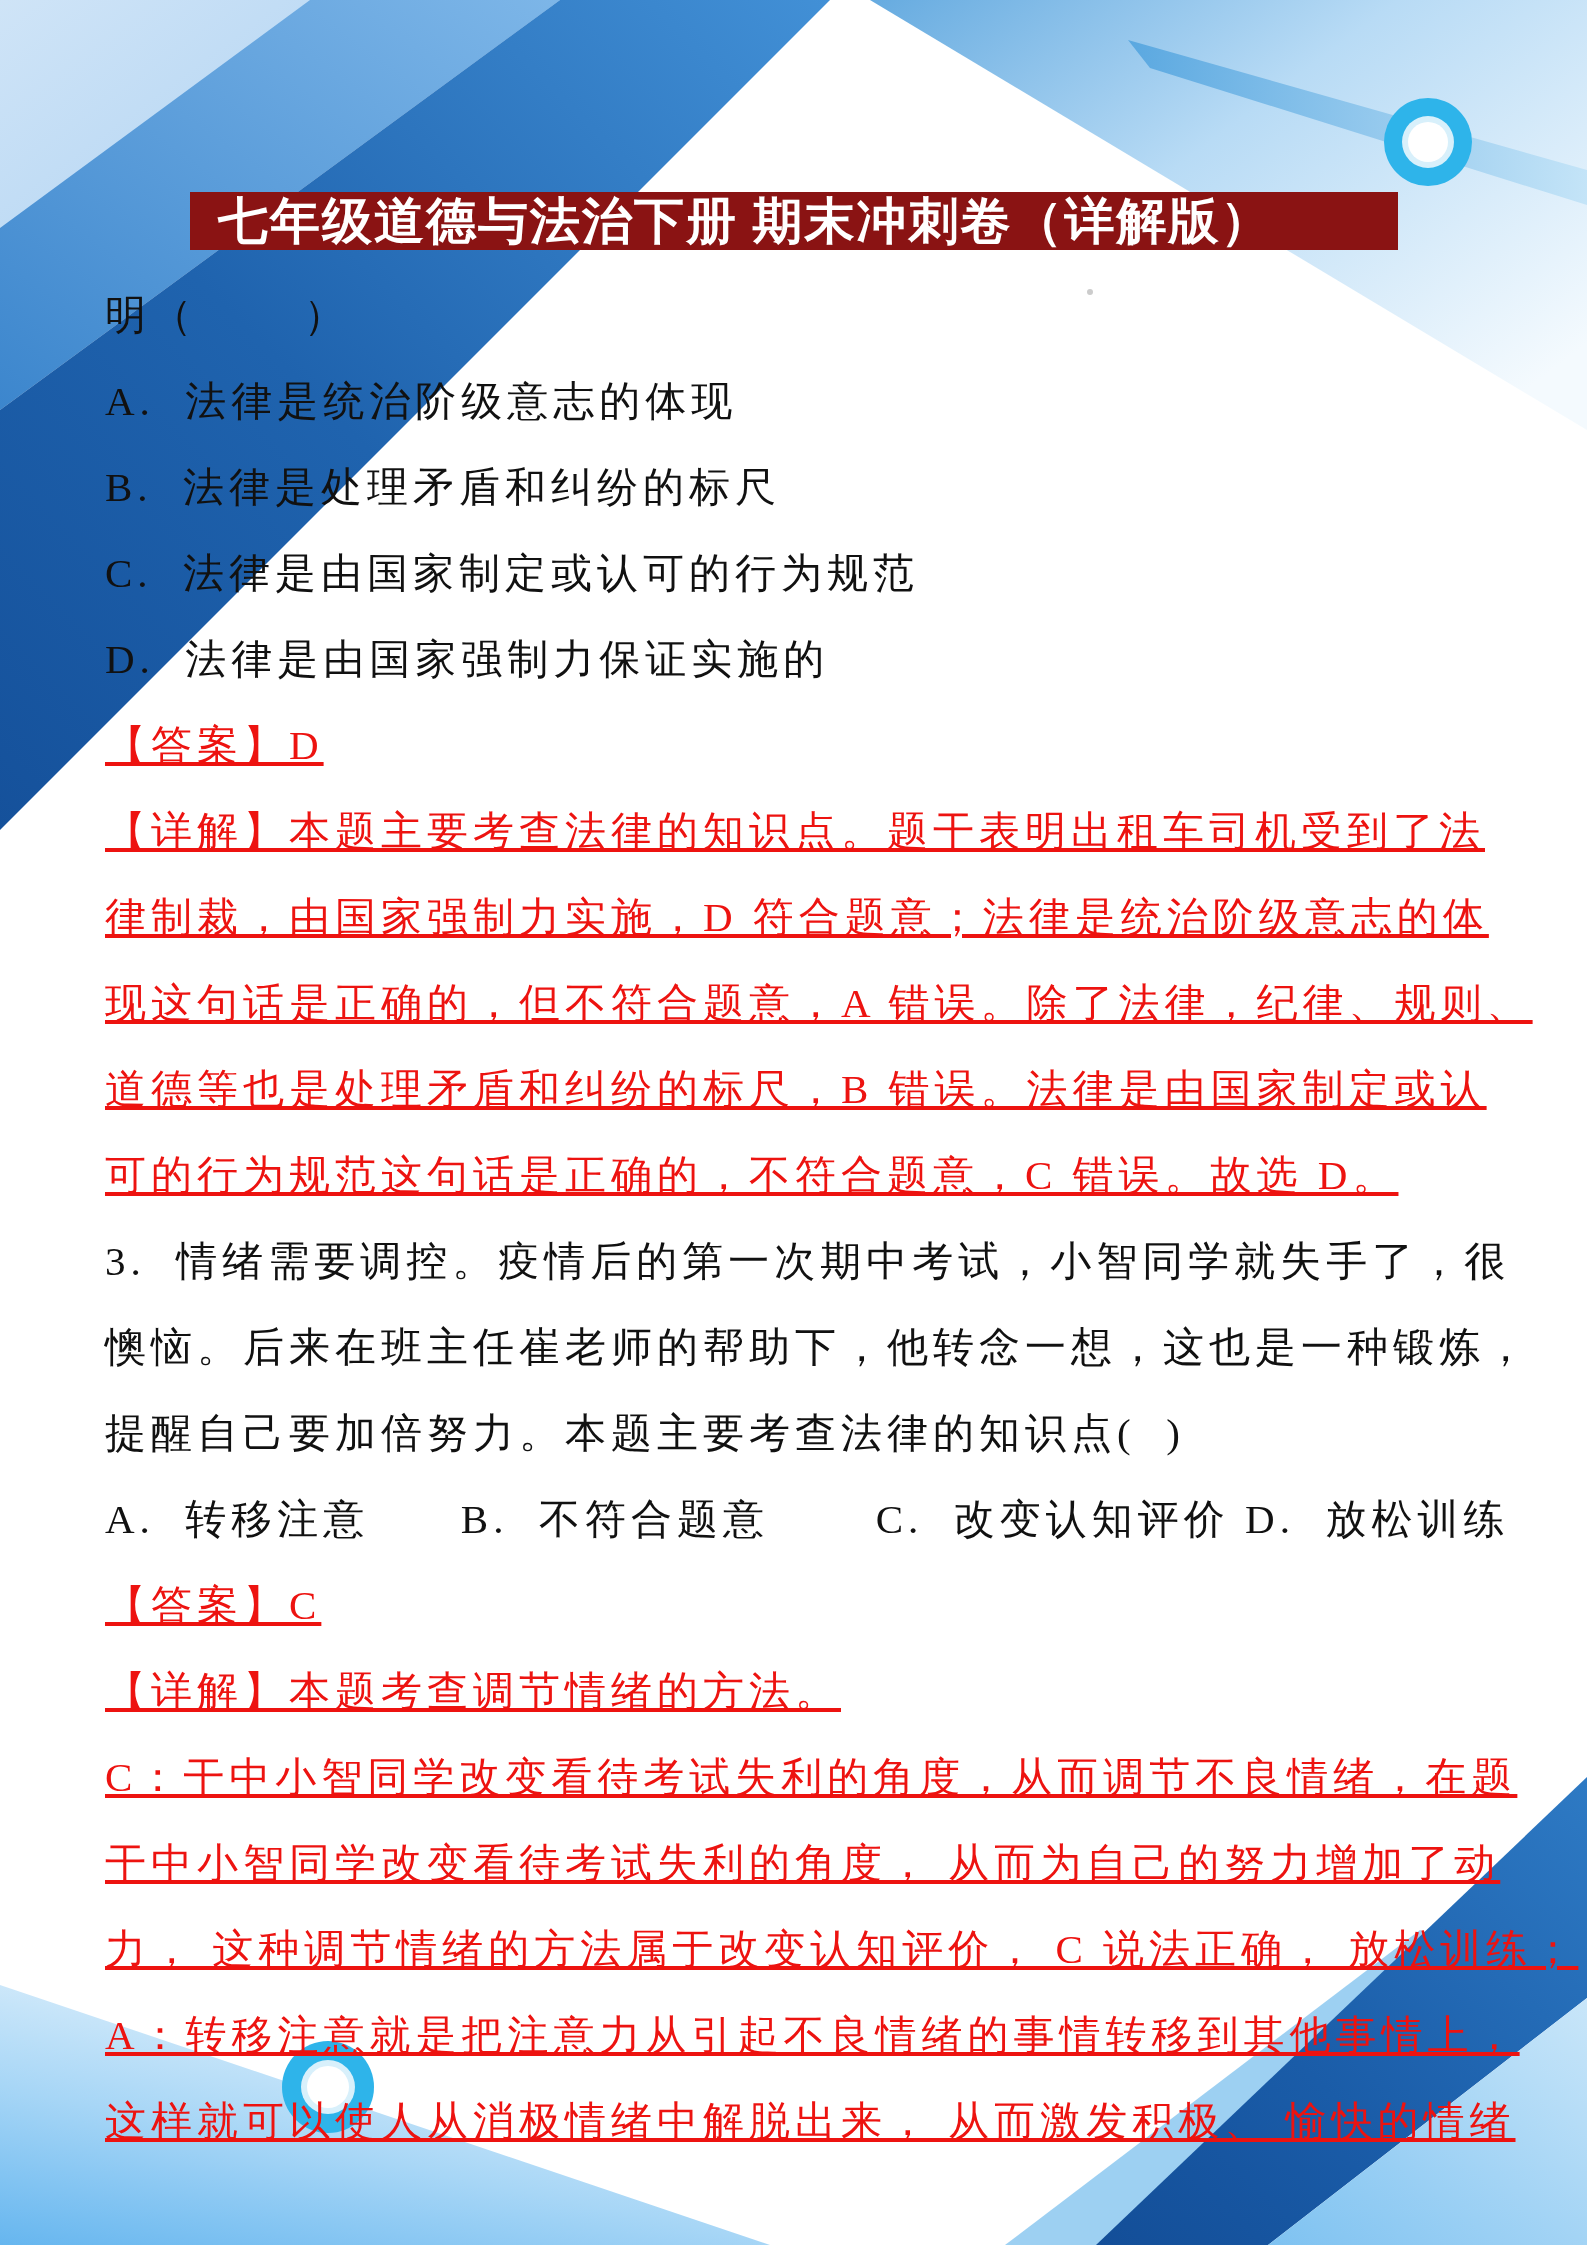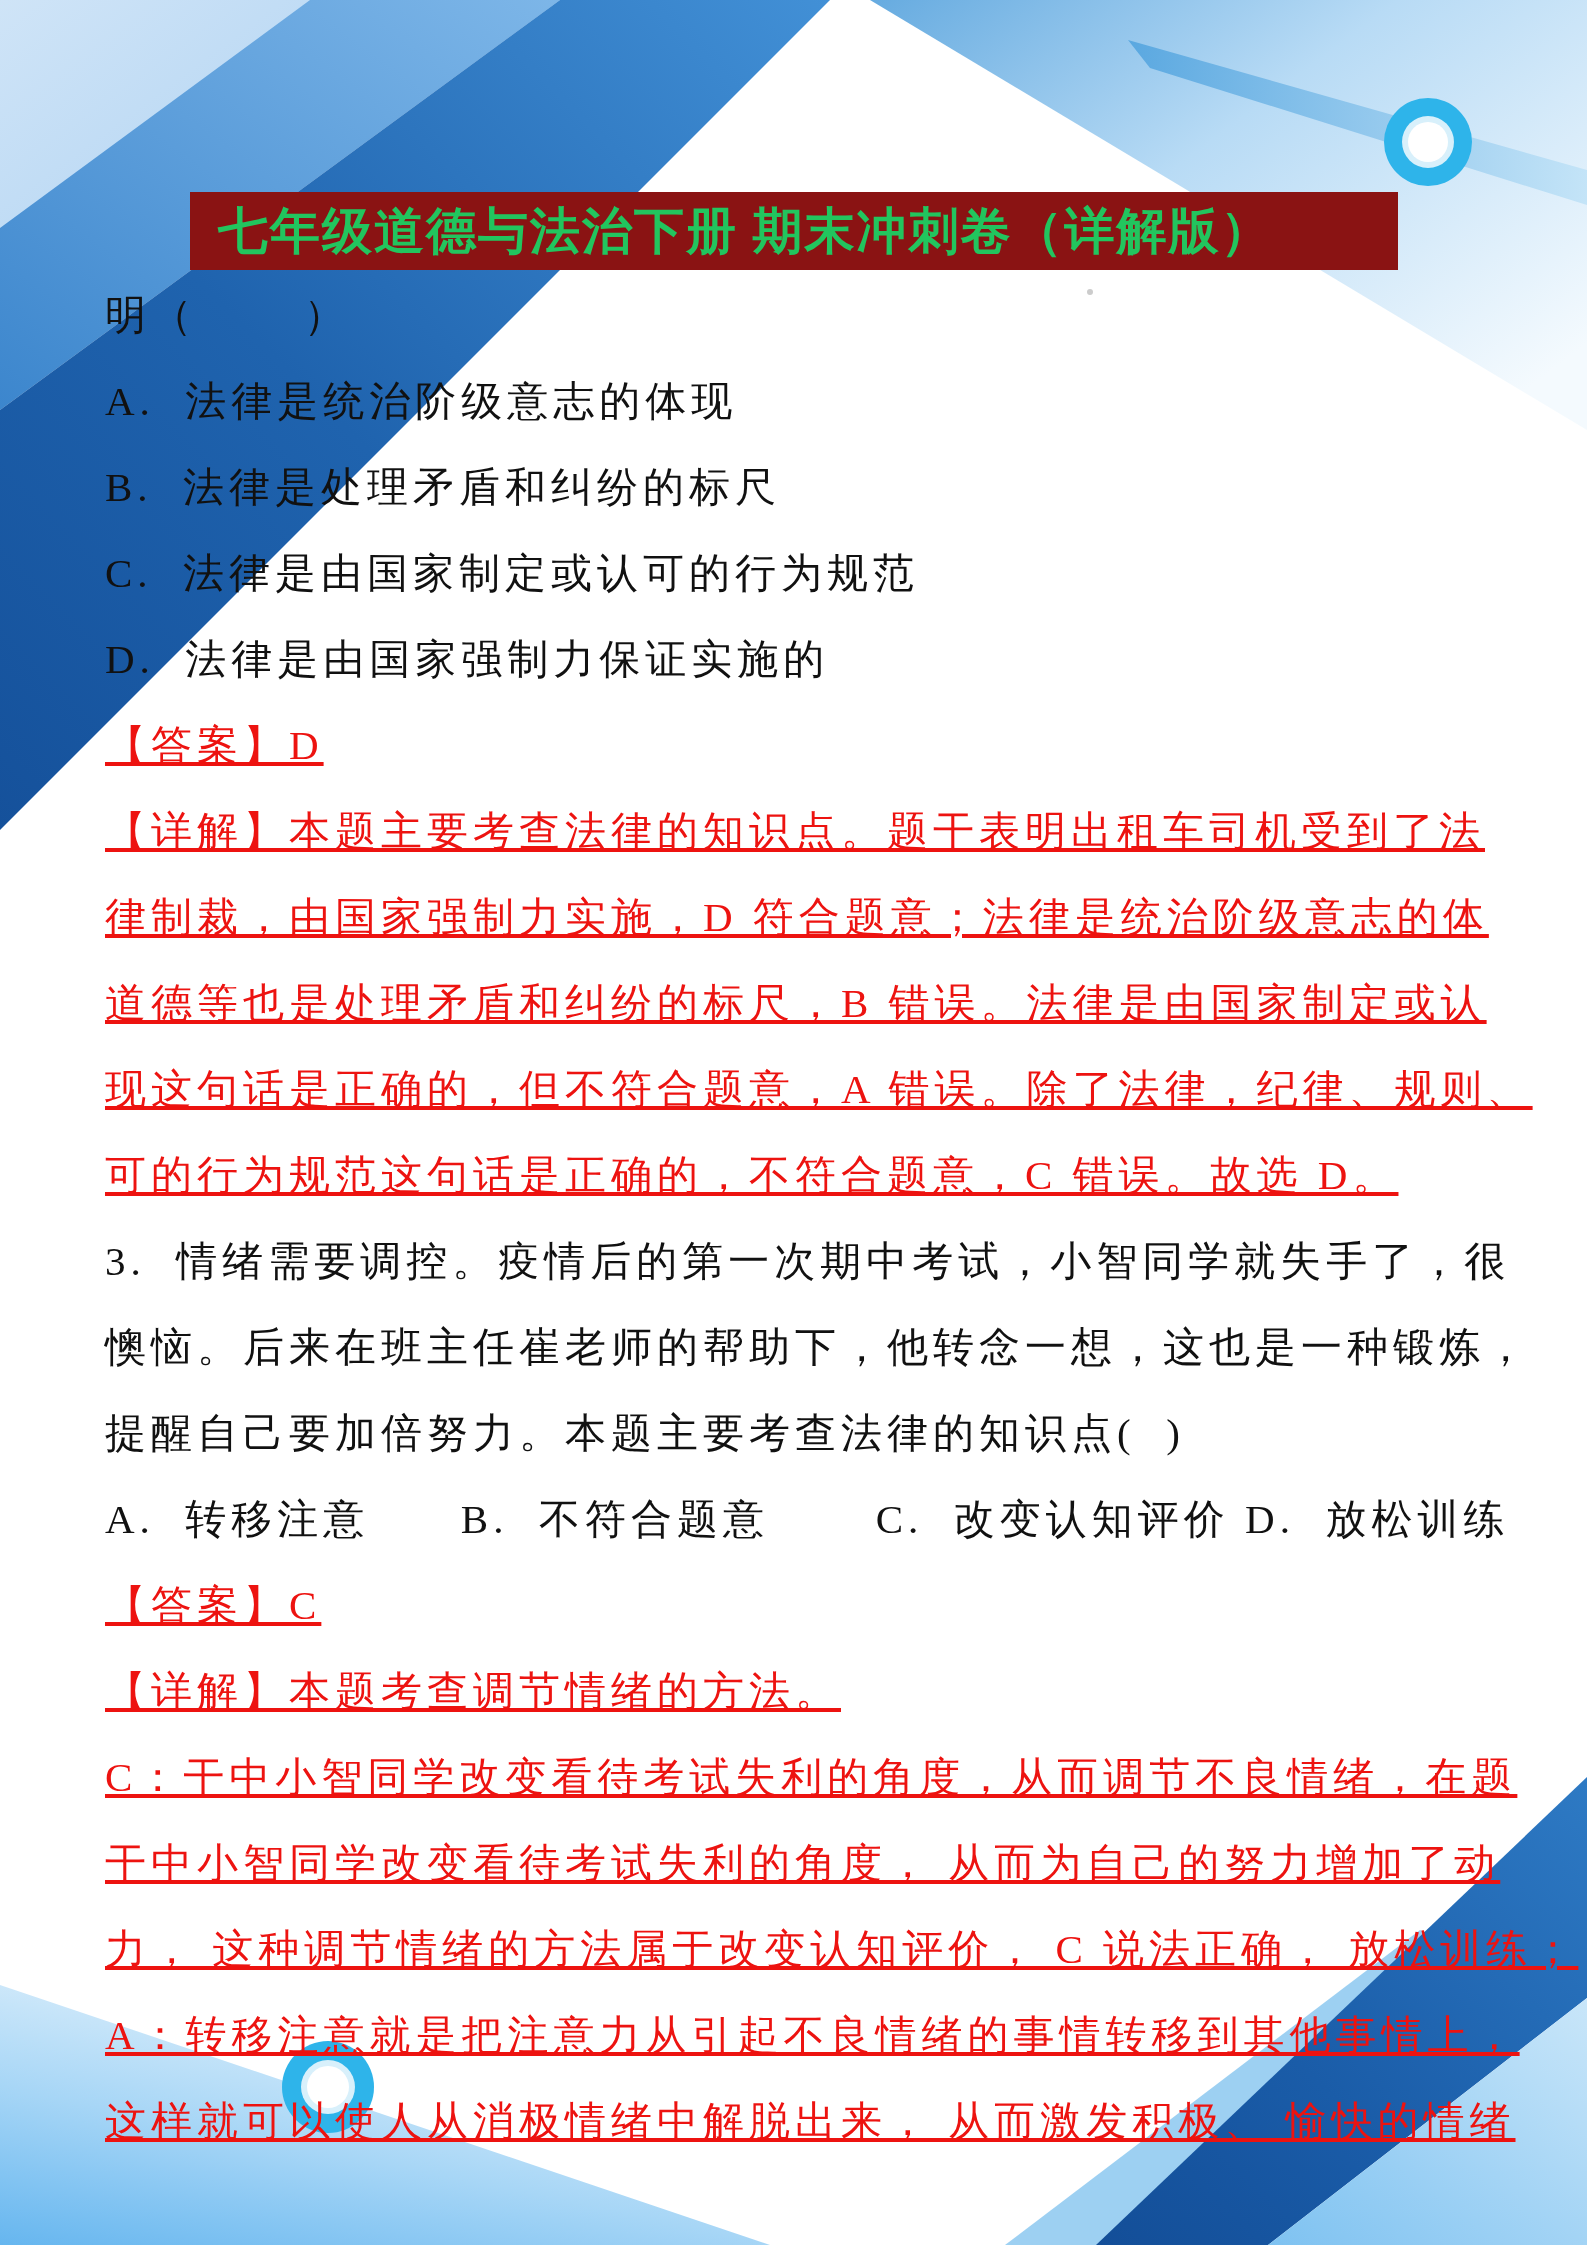--- a/index.html
+++ b/index.html
@@ -4,22 +4,22 @@
 <style>
   html,body { margin:0; padding:0; }
   body {
     width:1587px; height:2245px;
     position:relative; overflow:hidden;
     background:#ffffff;
     font-family:"Liberation Serif","DejaVu Serif",serif;
   }
   .deco-svg { position:absolute; left:0; top:0; width:1587px; height:2245px; z-index:0; }
   .banner {
-    position:absolute; left:190px; top:192px; width:1208px; height:78px;
-    background:#8a1313; color:#22c55e; z-index:2;
+    position:absolute; left:190px; top:192px; width:1208px; height:58px;
+    background:#8a1313; color:#ffffff; z-index:2;
     font-size:50px; font-weight:bold; letter-spacing:2px;
     display:flex; align-items:center; padding-left:28px; box-sizing:border-box;
     white-space:pre;
   }
   .doc {
     position:absolute; left:105px; top:272px; width:1400px; z-index:2;
   }
   .line {
     white-space:pre;
     font-size:41px; letter-spacing:5px;
@@ -103,22 +103,22 @@
 
 <div class="doc">
     <div class="line ">明（       ）</div>
     <div class="line ">A.  法律是统治阶级意志的体现</div>
     <div class="line ">B.  法律是处理矛盾和纠纷的标尺</div>
     <div class="line ">C.  法律是由国家制定或认可的行为规范</div>
     <div class="line ">D.  法律是由国家强制力保证实施的</div>
     <div class="line red">【答案】D</div>
     <div class="line red">【详解】本题主要考查法律的知识点。题干表明出租车司机受到了法</div>
     <div class="line red">律制裁，由国家强制力实施，D 符合题意；法律是统治阶级意志的体</div>
+    <div class="line red">现这句话是正确的，但不符合题意，A 错误。除了法律，纪律、规则、</div>
     <div class="line red">道德等也是处理矛盾和纠纷的标尺，B 错误。法律是由国家制定或认</div>
-    <div class="line red">现这句话是正确的，但不符合题意，A 错误。除了法律，纪律、规则、</div>
     <div class="line red">可的行为规范这句话是正确的，不符合题意，C 错误。故选 D。</div>
     <div class="line ">3.  情绪需要调控。疫情后的第一次期中考试，小智同学就失手了，很</div>
     <div class="line ">懊恼。后来在班主任崔老师的帮助下，他转念一想，这也是一种锻炼，</div>
     <div class="line ">提醒自己要加倍努力。本题主要考查法律的知识点(  )</div>
     <div class="line ">A.  转移注意      B.  不符合题意       C.  改变认知评价 D.  放松训练</div>
     <div class="line red">【答案】C</div>
     <div class="line red">【详解】本题考查调节情绪的方法。</div>
     <div class="line red">C：干中小智同学改变看待考试失利的角度，从而调节不良情绪，在题</div>
     <div class="line red">干中小智同学改变看待考试失利的角度， 从而为自己的努力增加了动</div>
     <div class="line red">力， 这种调节情绪的方法属于改变认知评价， C 说法正确， 放松训练；</div>

